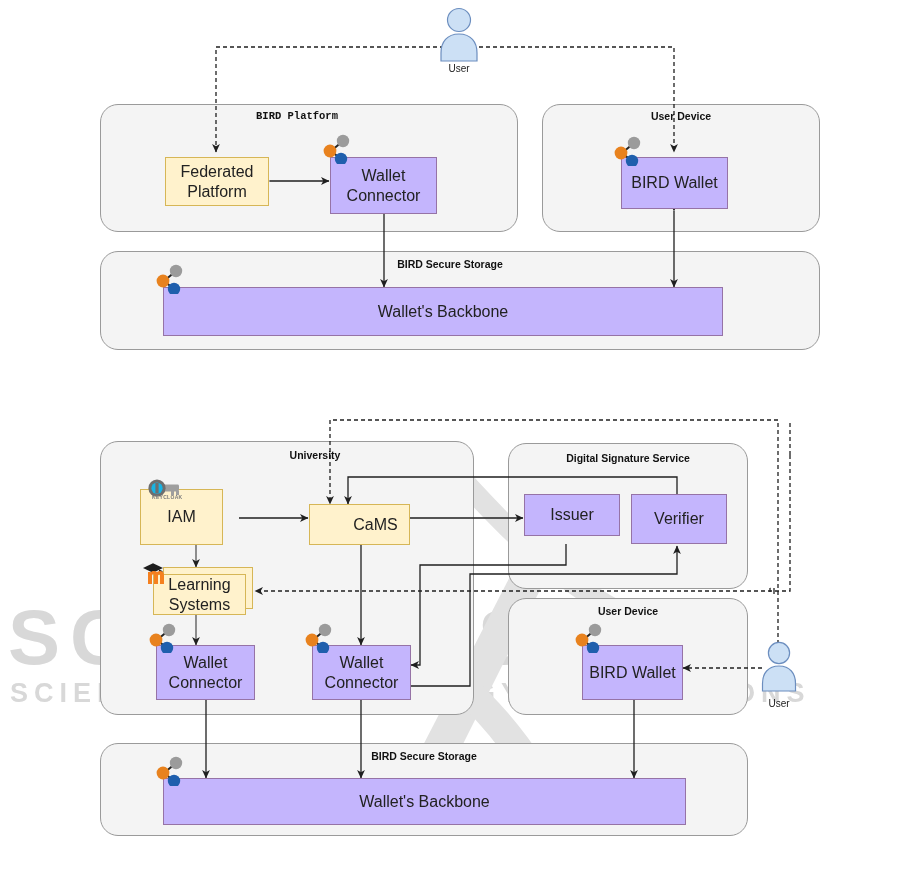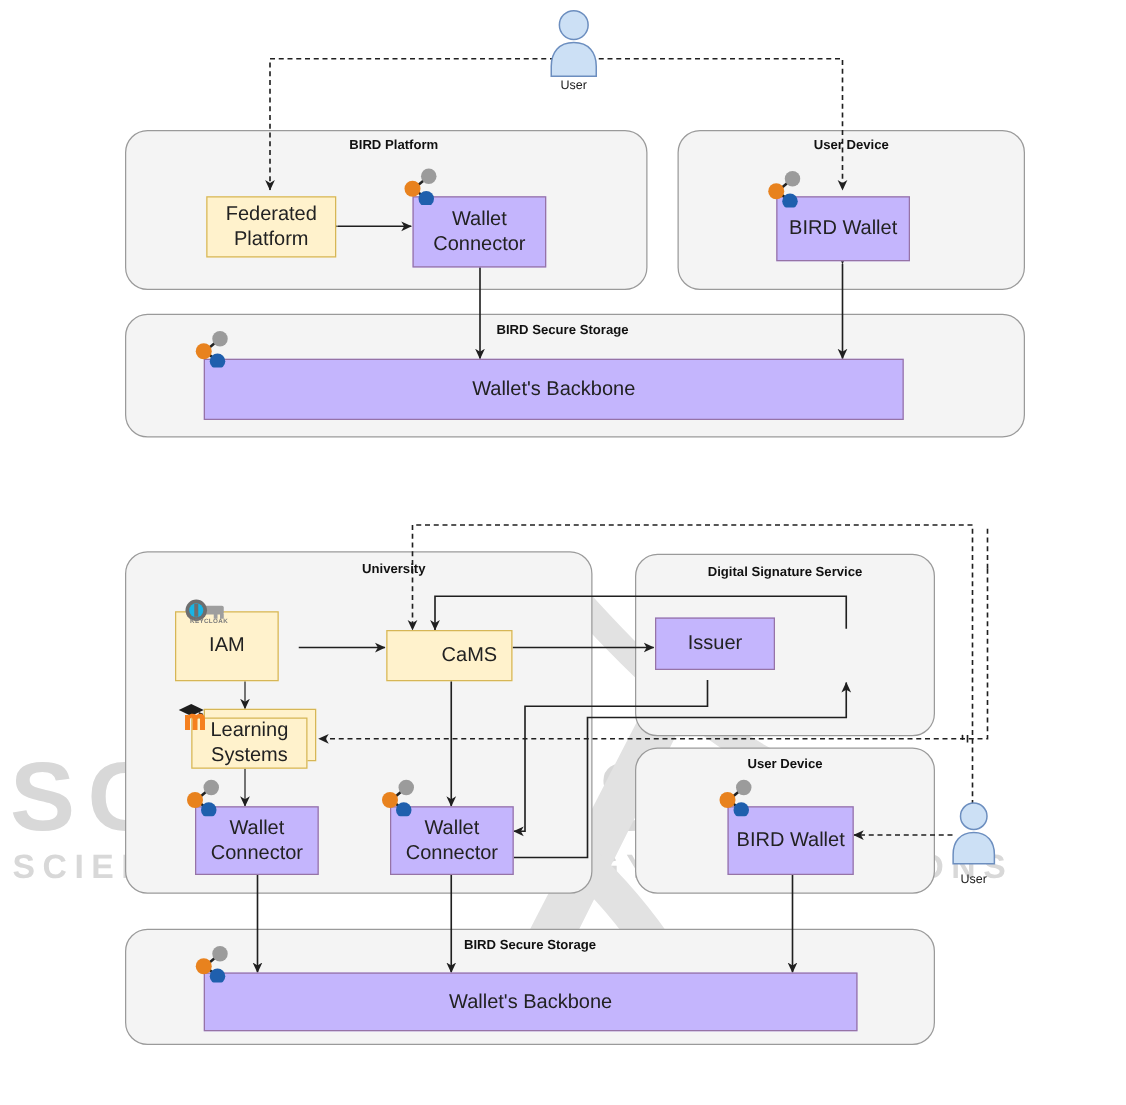--- a/index.html
+++ b/index.html
@@ -56,21 +56,21 @@
 
   <div class="wm wm-main">SCITEPRESS</div>
   <div class="wm wm-sub">SCIENCE AND TECHNOLOGY PUBLICATIONS</div>
   <svg class="wm-swoosh" width="420" height="420" viewBox="0 0 420 420">
     <path d="M80 350 L250 20 L285 20 L120 350 Z" fill="#e2e2e2"></path>
     <path d="M130 10 C 200 90, 270 160, 360 185 L358 205 C265 182, 192 112, 120 30 Z" fill="#e2e2e2"></path>
     <path d="M0 160 C 90 175, 170 235, 230 330 L 205 345 C 150 258, 78 200, 0 186 Z" fill="#e2e2e2"></path>
   </svg>
 
   <div class="grp" style="left:100px;top:104px;width:418px;height:128px;"></div>
-  <div class="grp-title" style="left:315px;top:110px;">BIRD Platform</div>
+  <div class="grp-title" style="left:297px;top:110px;font-family:Liberation Mono, monospace;">BIRD Platform</div>
 
   <div class="grp" style="left:542px;top:104px;width:278px;height:128px;"></div>
   <div class="grp-title" style="left:681px;top:110px;">User Device</div>
 
   <div class="grp" style="left:100px;top:251px;width:720px;height:99px;"></div>
   <div class="grp-title" style="left:450px;top:258px;">BIRD Secure Storage</div>
 
   <svg class="lines">
     <defs>
       <marker id="ah" markerWidth="9" markerHeight="9" refX="8" refY="4.5" orient="auto" markerUnits="userSpaceOnUse">
@@ -236,20 +236,23 @@
     <line x1="11" y1="17" x2="23" y2="7" stroke="#222" stroke-width="2"></line>
     <line x1="11" y1="17" x2="21" y2="25" stroke="#222" stroke-width="2"></line>
     <circle cx="23" cy="7" r="6.2" fill="#9b9b9b"></circle>
     <circle cx="21" cy="25" r="6.2" fill="#1f5fad"></circle>
     <circle cx="10" cy="17" r="6.4" fill="#e8821e"></circle>
   </svg>
 
   <div class="node purple" style="left:524px;top:494px;width:96px;height:42px;">
     <span>Issuer</span>
   </div>
+  <div class="node purple" style="left:631px;top:494px;width:96px;height:50px;">
+    <span>Verifier</span>
+  </div>
 
   <div class="node purple" style="left:582px;top:645px;width:101px;height:55px;">
     <span>BIRD Wallet</span>
   </div>
   <svg class="badge" style="left:572px;top:623px;" viewBox="0 0 34 30">
     <line x1="11" y1="17" x2="23" y2="7" stroke="#222" stroke-width="2"></line>
     <line x1="11" y1="17" x2="21" y2="25" stroke="#222" stroke-width="2"></line>
     <circle cx="23" cy="7" r="6.2" fill="#9b9b9b"></circle>
     <circle cx="21" cy="25" r="6.2" fill="#1f5fad"></circle>
     <circle cx="10" cy="17" r="6.4" fill="#e8821e"></circle>

